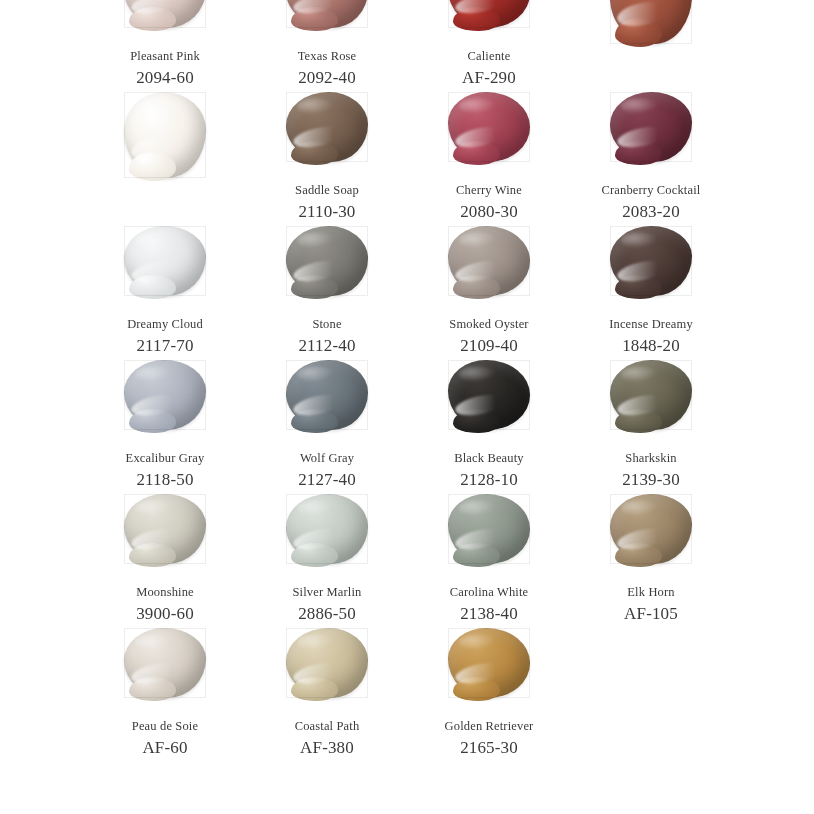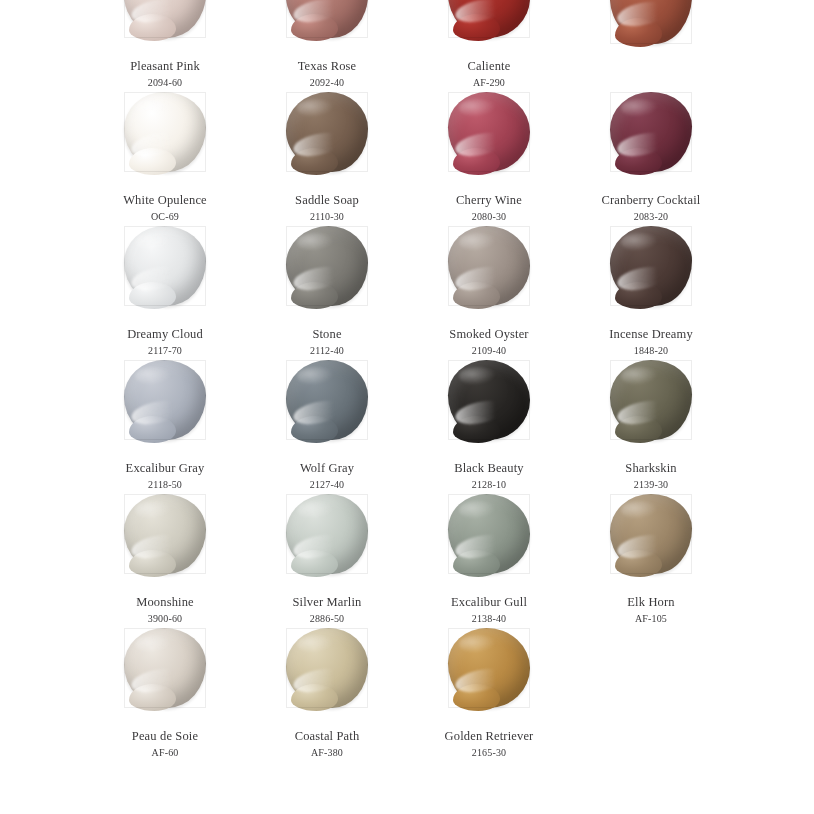--- a/index.html
+++ b/index.html
@@ -112,21 +112,21 @@
     text-align: center;
     line-height: 1.42;
     color: #3b3a3c;
   }
   .color-name {
     font-size: 12.5px;
     letter-spacing: 0.15px;
     white-space: nowrap;
   }
   .color-code {
-    font-size: 10px;
+    font-size: 17px;
     letter-spacing: 0.15px;
     white-space: nowrap;
   }
 </style>
 </head>
 <body>
 
 <div id="swatch-sheet">
   <div class="swatch-grid" id="grid">
       <div class="swatch-cell">
@@ -169,24 +169,20 @@
           <div class="gloss"></div>
         </div>
       </div>
       <div class="swatch-cell">
         <div class="blob-wrap">
           <div class="blob" style="background: radial-gradient(at 34% 26%, rgb(255, 255, 255) 0%, rgb(246, 242, 235) 44%, rgb(226, 220, 210) 100%); border-radius: 49% 51% 47% 53% / 46% 44% 56% 54%;"></div>
           <div class="rim"></div>
           <div class="gloss-top"></div>
           <div class="gloss"></div>
         </div>
-        <div class="labels">
-          <div class="color-name">White Opulence</div>
-          <div class="color-code">OC-69</div>
-        </div>
       </div>
       <div class="swatch-cell">
         <div class="blob-wrap">
           <div class="blob" style="background: radial-gradient(at 34% 26%, rgb(143, 120, 101) 0%, rgb(119, 96, 79) 44%, rgb(94, 74, 60) 100%); border-radius: 52% 48% 44% 56% / 48% 46% 54% 52%;"></div>
           <div class="rim"></div>
           <div class="gloss-top"></div>
           <div class="gloss"></div>
         </div>
         <div class="labels">
           <div class="color-name">Saddle Soap</div>
@@ -338,21 +334,21 @@
         </div>
       </div>
       <div class="swatch-cell">
         <div class="blob-wrap">
           <div class="blob" style="background: radial-gradient(at 34% 26%, rgb(167, 176, 165) 0%, rgb(141, 151, 140) 44%, rgb(115, 125, 115) 100%); border-radius: 47% 53% 51% 49% / 44% 50% 50% 56%;"></div>
           <div class="rim"></div>
           <div class="gloss-top"></div>
           <div class="gloss"></div>
         </div>
         <div class="labels">
-          <div class="color-name">Excalibur Gull</div>
+          <div class="color-name">Carolina White</div>
           <div class="color-code">2138-40</div>
         </div>
       </div>
       <div class="swatch-cell">
         <div class="blob-wrap">
           <div class="blob" style="background: radial-gradient(at 34% 26%, rgb(181, 159, 128) 0%, rgb(156, 134, 104) 44%, rgb(130, 110, 83) 100%); border-radius: 50% 50% 46% 54% / 47% 43% 57% 53%;"></div>
           <div class="rim"></div>
           <div class="gloss-top"></div>
           <div class="gloss"></div>
         </div>

